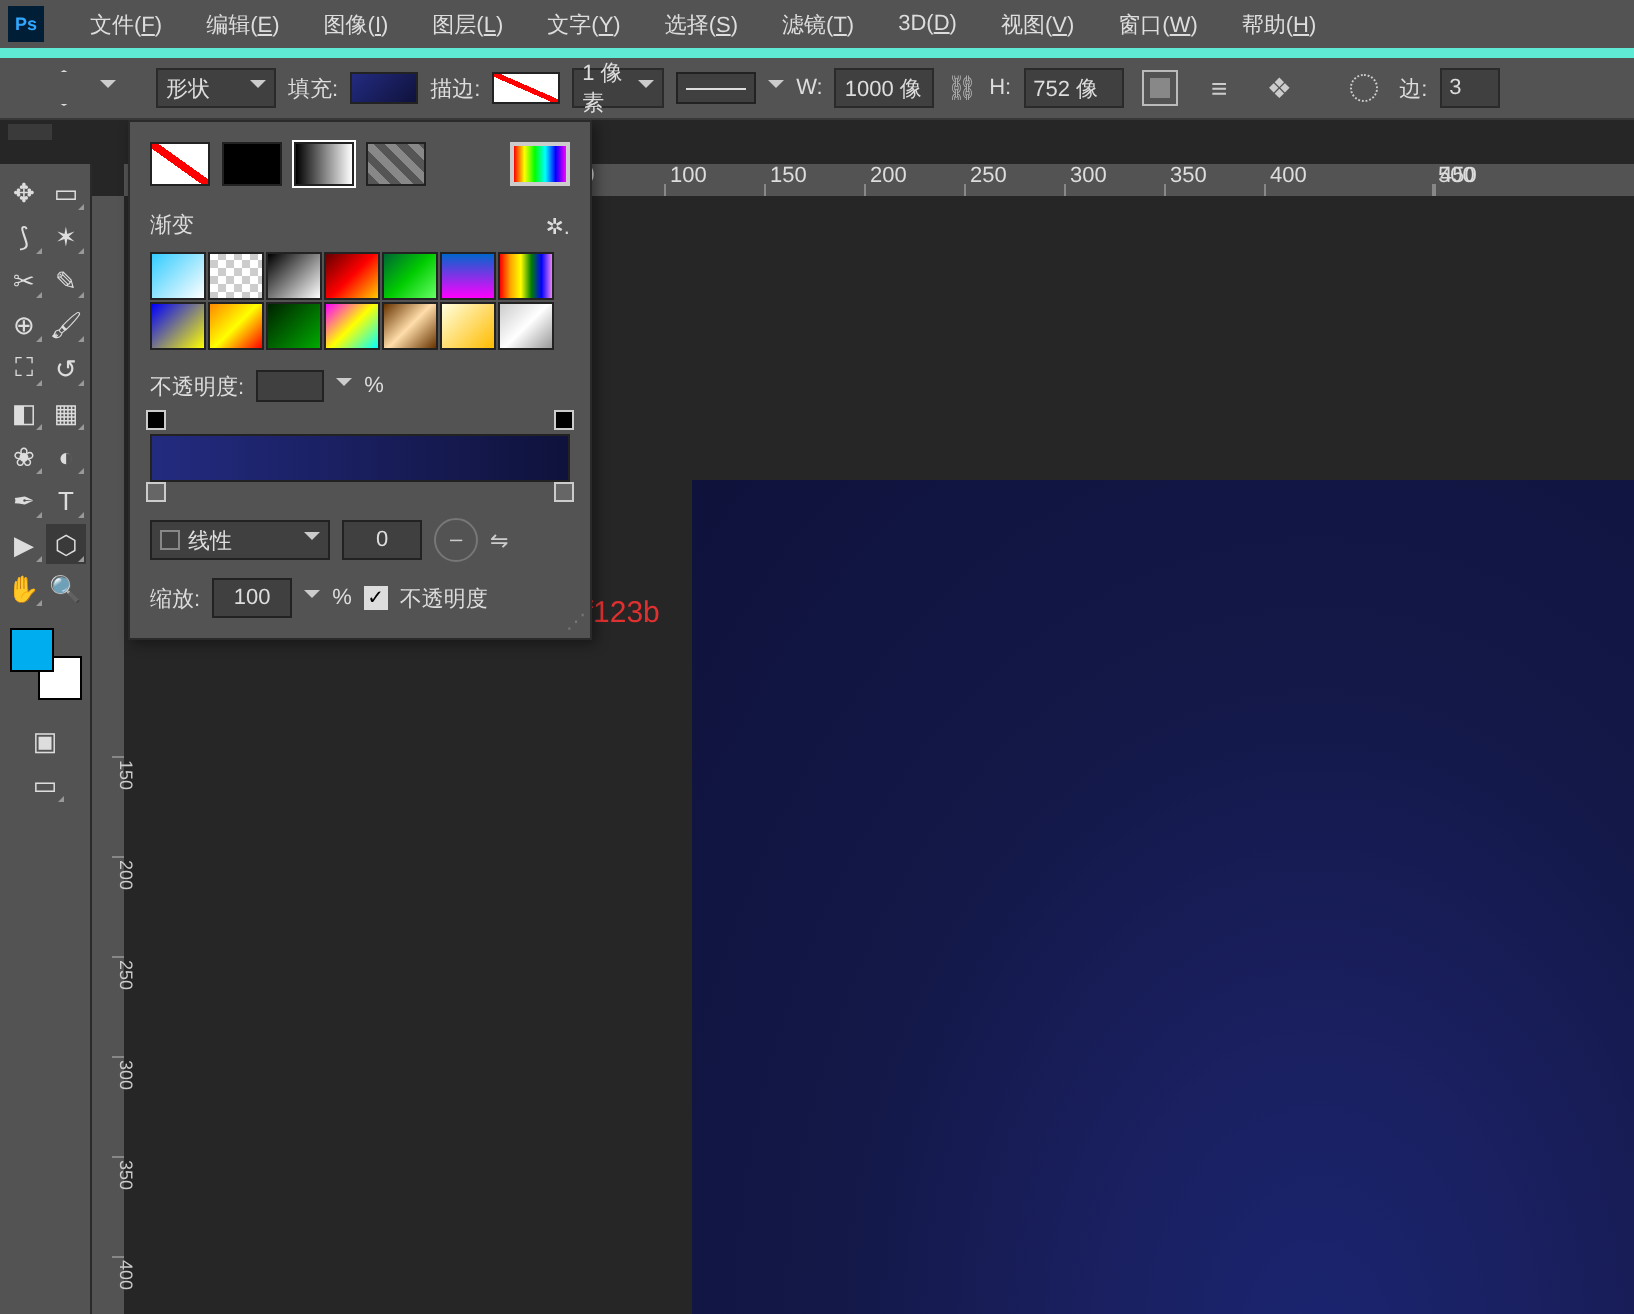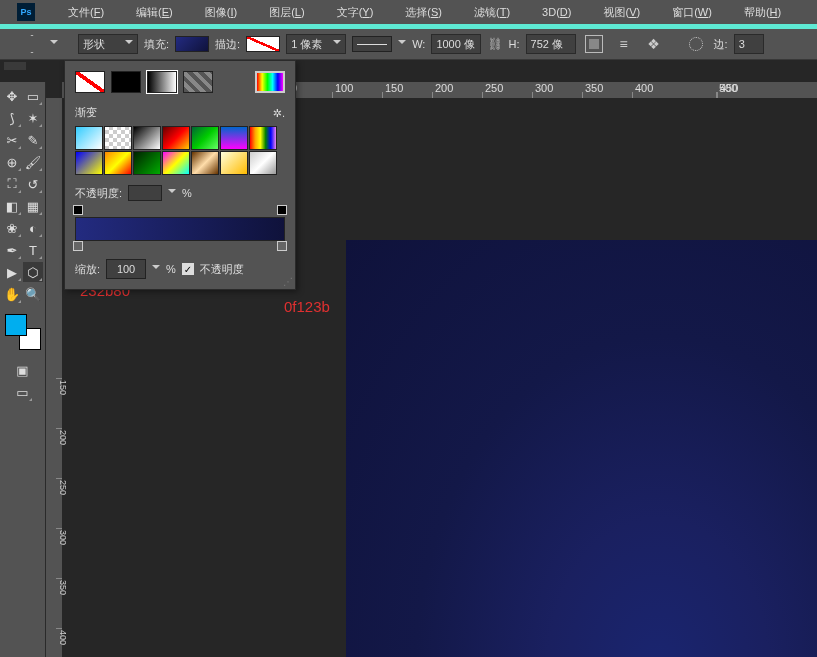--- a/index.html
+++ b/index.html
@@ -1,17 +1,17 @@
 <!DOCTYPE html>
 <html><head>
 <meta charset="utf-8">
 <style>
 *{box-sizing:border-box;margin:0;padding:0;font-family:"Microsoft YaHei",sans-serif;font-size:11px;color:#ddd;user-select:none}
 body{background:#535353;width:817px;height:657px;overflow:hidden;position:relative}
-.menubar{background:#535353;height:24px;display:flex;align-items:center;padding:0 17px;gap:18px}
+.menubar{background:#535353;height:24px;display:flex;align-items:center;padding:0 4px;gap:8px}
 .ps-logo{width:18px;height:18px;background:#001e36;color:#31a8ff;display:flex;align-items:center;justify-content:center;font-weight:bold;font-size:9px;margin-right:8px}
 .menu-item{padding:3px 7px;cursor:pointer}
 .menu-item u{text-decoration:underline}
 .optbar{background:#535353;height:36px;border-top:5px solid #5eead4;border-bottom:1px solid #383838;display:flex;align-items:center;padding:0 20px;gap:6px}
 .shape-ico{width:18px;height:18px;border:1.5px solid #ddd;transform:rotate(0deg);clip-path:polygon(50% 0,93% 25%,93% 75%,50% 100%,7% 75%,7% 25%)}
 .dd-arrow{width:8px;height:8px;display:inline-block}
 .dd-arrow::after{content:"";border-left:4px solid transparent;border-right:4px solid transparent;border-top:4px solid #ccc;display:block}
 .combo{background:#404040;border:1px solid #2a2a2a;height:20px;display:flex;align-items:center;padding:0 4px;gap:4px}
 .lbl{color:#ddd}
 .swatch{width:34px;height:16px;border:1px solid #222}
@@ -100,21 +100,21 @@
   <span class="dd-arrow"></span>
   <div style="width:8px"></div>
   <div class="combo" style="width:60px">
       <span>形状</span>
       <span class="dd-arrow" style="margin-left:auto"></span>
     </div>
   <span class="lbl">填充:</span>
   <div class="swatch fill-sw"></div>
   <span class="lbl">描边:</span>
   <div class="swatch stroke-sw"></div>
-  <div class="combo" style="width:60px">
+  <div class="combo" style="width:46px">
       <span>1 像素</span>
       <span class="dd-arrow" style="margin-left:auto"></span>
     </div>
   <div class="line-sw"></div>
     <span class="dd-arrow"></span>
   <span class="lbl">W:</span>
   <input class="num-in" value="1000 像" style="">
   <span class="link-ico">⛓</span>
   <span class="lbl">H:</span>
   <input class="num-in" value="752 像" style="">
@@ -285,20 +285,30 @@
           <span class="dd-arrow"></span>
         <span>%</span>
       </div>
       <div class="grad-editor">
         <div class="stop top left"></div>
         <div class="stop top right"></div>
         <div class="grad-bar"></div>
         <div class="stop bot left"></div>
         <div class="stop bot right"></div>
       </div>
+      <div class="style-row">
+        <div class="sel-box">
+            <span style="width:10px;height:10px;border:1px solid #888"></span>
+            <span>线性</span>
+            <span class="dd-arrow" style="margin-left:auto"></span>
+          </div>
+        <input class="mini-in" value="0" style="">
+        <div class="round-btn">–</div>
+        <span style="color:#ccc">⇋</span>
+      </div>
       <div class="scale-row">
         <span>缩放:</span>
         <input class="mini-in" value="100" style="">
           <span class="dd-arrow"></span>
         <span>%</span>
         <div class="chk">✓</div>
         <span>不透明度</span>
       </div>
       <div class="resize-grip">⋰</div>
     </div>

